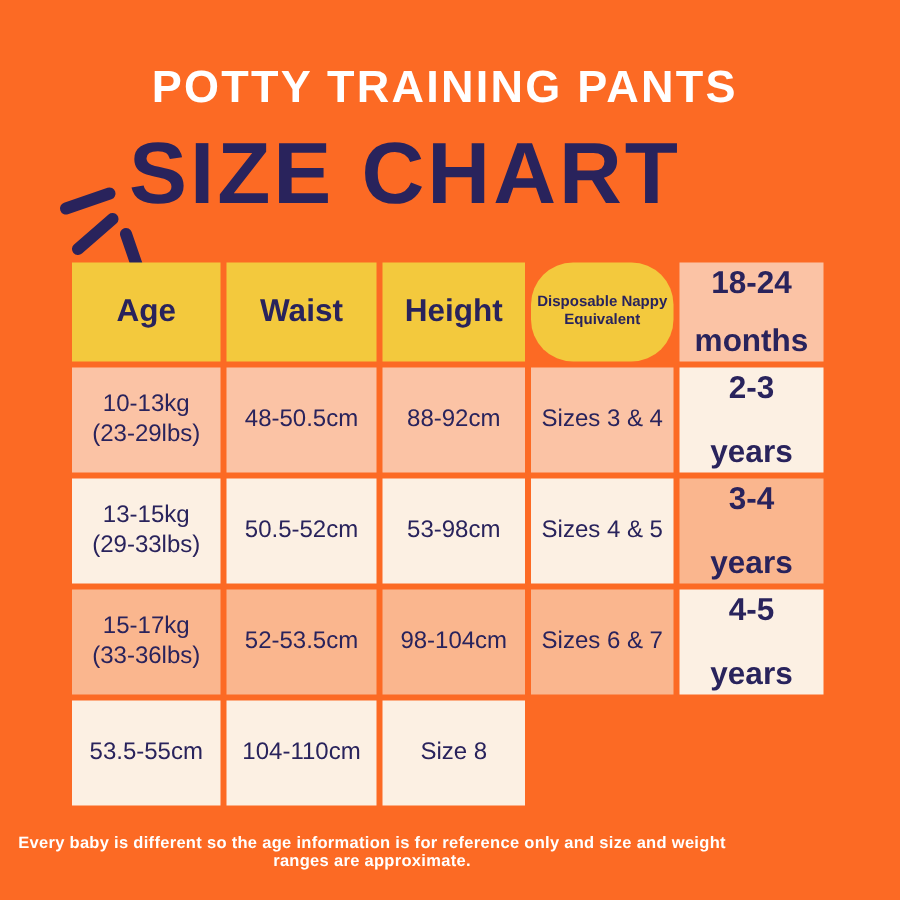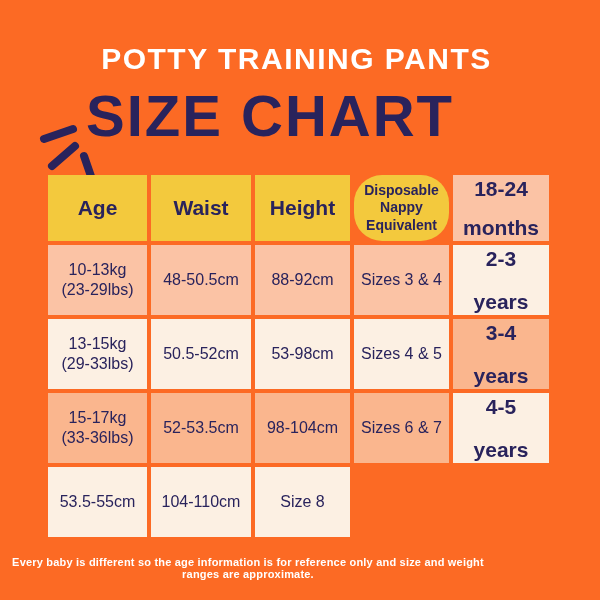--- a/index.html
+++ b/index.html
@@ -30,21 +30,21 @@
     grid-template-rows:66px 70px 70px 70px 70px;
     gap:4px;
   }
   .cell{
     display:flex;flex-direction:column;align-items:center;justify-content:center;
     text-align:center;color:#29235C;
     font-size:16px;line-height:1.25;
     padding:0 2px;box-sizing:border-box;
   }
   .h{background:#F3C93D;font-weight:700;font-size:21px;}
-  .h.small{font-size:14px;line-height:1.25;border-radius:28px;}
+  .h.small{font-size:10px;line-height:1.25;border-radius:28px;}
   .r1{background:#FBC3A5;}
   .r2{background:#FCF0E3;}
   .r3{background:#FAB68E;}
   .r4{background:#FCF0E3;}
   .agecell{font-weight:700;font-size:21px;line-height:1.3;justify-content:space-between;}
   .footer{
     position:absolute;top:556px;left:0;width:496px;
     text-align:center;color:#FFFFFF;
     font-size:11px;font-weight:700;letter-spacing:0.2px;
   }

